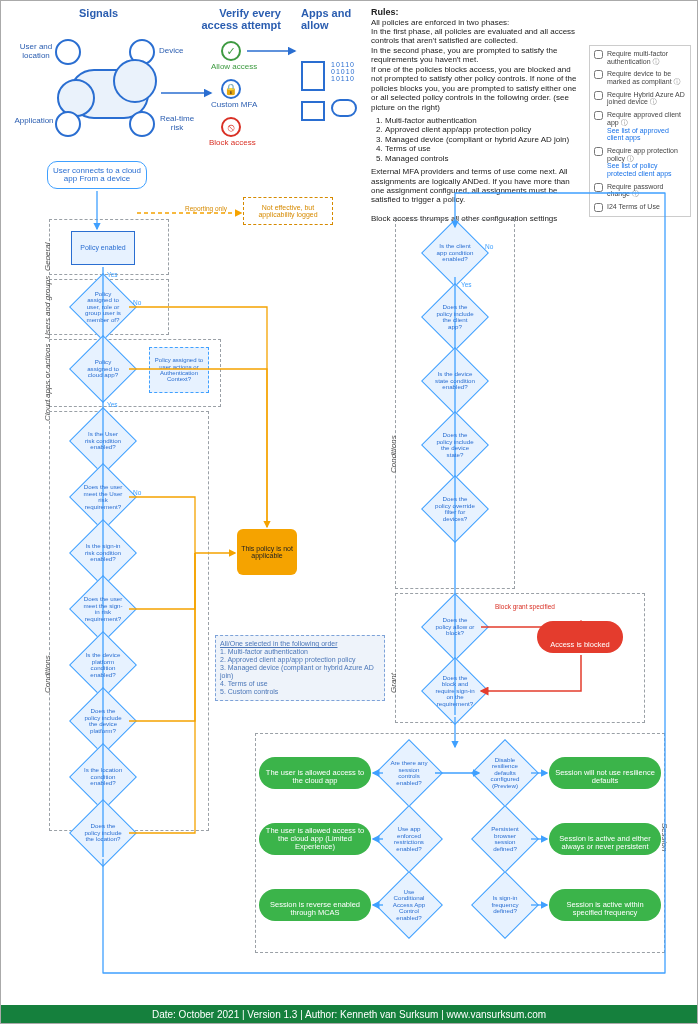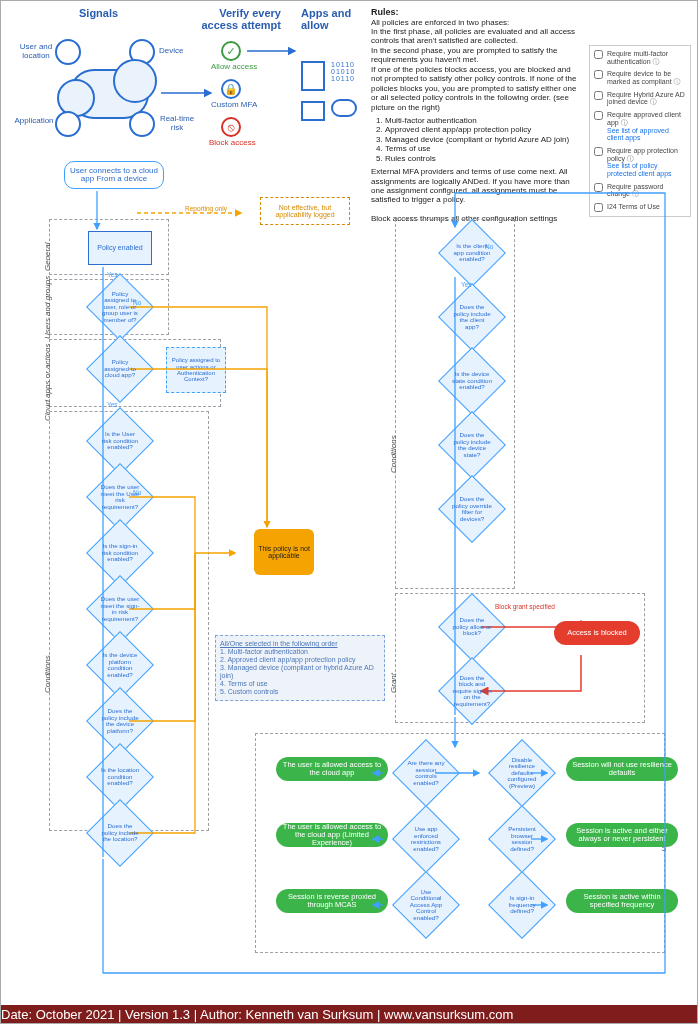--- a/index.html
+++ b/index.html
@@ -26,36 +26,36 @@
   .rules ol { margin:4px 0 4px 14px; }
 
   
   .cbpanel { position:absolute; right:6px; top:44px; width:102px; border:1px solid #ccc; padding:4px 4px; display:flex; flex-direction:column; gap:5px; background:#fff; }
   .cbrow { display:flex; gap:4px; align-items:flex-start; font-size:7px; color:#444; line-height:1.1; }
   .cbrow input { width:9px; height:9px; margin-top:0; flex:none; }
   .cbrow .sub { color:#1a73e8; display:block; }
 
   
   .flow { position:absolute; left:24px; top:172px; width:650px; height:820px; }
-  .node { position:absolute; font-size:7px; line-height:1.05; text-align:center; display:flex; align-items:center; justify-content:center; padding:4px;margin-left:17px; }
+  .node { position:absolute; font-size:7px; line-height:1.05; text-align:center; display:flex; align-items:center; justify-content:center; padding:4px; }
   .startbox { border:1.5px solid #3fa0ff; border-radius:10px; background:#fff; width:100px; height:28px; color:#2a6ed1; font-size:8px; }
   .rect { border:1.5px solid #3fa0ff; background:#e7f2ff; width:64px; height:34px; color:#2a6ed1; }
   .rect.orange-dash { border:1.5px dashed #d68a00; background:#fff; color:#d68a00; width:90px; height:28px; }
   .diamond { width:48px; height:48px; }
   .diamond .dshape { position:absolute; inset:0; transform:rotate(45deg); background:#e7f2ff; border:1.5px solid #3fa0ff; }
   .diamond .dtxt { position:relative; z-index:2; font-size:6.2px; color:#2a6ed1; width:58px; }
-  .oval { border-radius:20px; width:112px; height:24px; color:#fff; font-size:7.5px; display:flex; align-items:center; justify-content:center; text-align:center; }
+  .oval { border-radius:20px; width:112px; height:32px; color:#fff; font-size:7.5px; display:flex; align-items:flex-end; justify-content:center; text-align:center; }
   .green { background:#3bb44a; }
   .red   { background:#e43c2d; }
   .orange{ background:#f5a300; color:#222; width:60px; height:46px; border-radius:6px; }
   .groupbox { position:absolute; border:1px dashed #9aa0a6; }
   .grouplabel { position:absolute; transform:rotate(-90deg); transform-origin:left top; font-size:8px; color:#555; font-style:italic; }
   .edge-label { position:absolute; font-size:6.5px; color:#3fa0ff; }
   .ordernote { position:absolute; width:170px; font-size:7px; color:#4c77b8; background:#eef3fa; border:1px dashed #7da2d8; padding:4px; line-height:1.15; }
-  .footer { position:absolute; left:0; right:0; bottom:0; height:18px; background:#7f1d1d; color:#fff; font-size:13px; display:flex; align-items:center; }
+  .footer { position:absolute; left:0; right:0; bottom:0; height:18px; background:#15803d; color:#fff; font-size:10px; display:flex; align-items:center; justify-content:center; }
 
   svg.lines { position:absolute; inset:0; width:100%; height:100%; overflow:visible; pointer-events:none; }
 
 </style>
 </head>
 <body>
 
 <div class="page">
 
   <div class="top">
@@ -102,21 +102,21 @@
     <b>Rules:</b><br>
     <span>All policies are enforced in two phases:</span><br>
     <span>In the first phase, all policies are evaluated and all access controls that aren't satisfied are collected.</span><br>
     <span>In the second phase, you are prompted to satisfy the requirements you haven't met.</span><br>
     <span>If one of the policies blocks access, you are blocked and not prompted to satisfy other policy controls. If none of the policies blocks you, you are prompted to satisfy either one or all selected policy controls in the following order. (see picture on the right)</span>
     <ol>
       <li>Multi-factor authentication</li>
       <li>Approved client app/app protection policy</li>
       <li>Managed device (compliant or hybrid Azure AD join)</li>
       <li>Terms of use</li>
-      <li>Rules controls</li>
+      <li>Managed controls</li>
     </ol>
     <span>External MFA providers and terms of use come next. All assignments are logically ANDed. If you have more than one assignment configured, all assignments must be satisfied to trigger a policy.</span><br><br>
     <span>Block access thrumps all other configuration settings</span>
   </div>
 
   <div class="cbpanel">
     <label class="cbrow">
         <input type="checkbox" style="">
         <span><span>Require multi-factor authentication</span> <span style="color:#888">ⓘ</span></span>
       </label>
@@ -299,21 +299,21 @@
         <div class="dtxt">Is sign-in frequency defined?</div>
       </div>
 
     <div class="node oval green" style="left:234px; top:584px">
         <span>The user is allowed access to the cloud app</span>
       </div>
     <div class="node oval green" style="left:234px; top:650px">
         <span>The user is allowed access to the cloud app (Limited Experience)</span>
       </div>
     <div class="node oval green" style="left:234px; top:716px">
-        <span>Session is reverse proxied through MCAS</span>
+        <span>Session is reverse enabled through MCAS</span>
       </div>
     <div class="node oval green" style="left:524px; top:584px">
         <span>Session will not use resilience defaults</span>
       </div>
     <div class="node oval green" style="left:524px; top:716px">
         <span>Session is active within specified frequency</span>
       </div>
     <div class="node oval green" style="left:524px; top:650px">
         <span>Session is active and either always or never persistent</span>
       </div>

